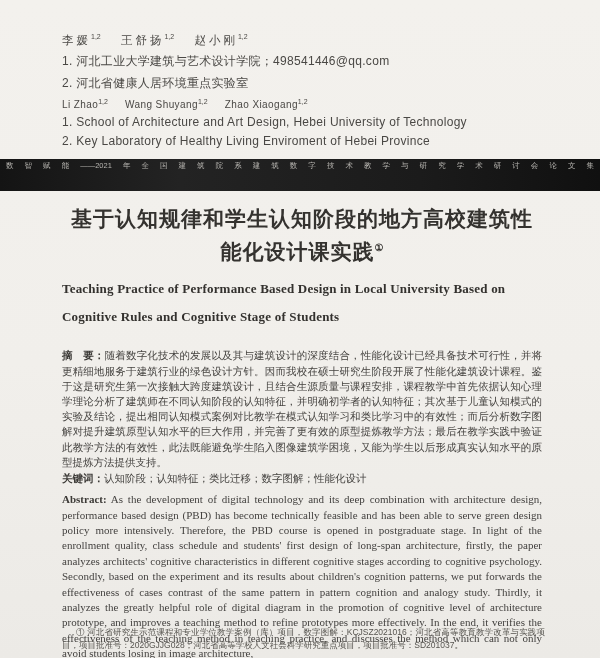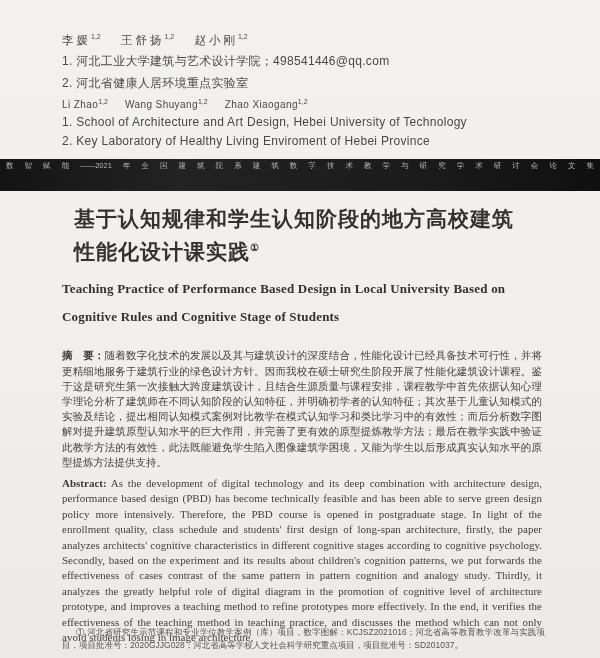--- a/index.html
+++ b/index.html
@@ -18,22 +18,22 @@
   sup.s { font-size:7px; vertical-align:super; letter-spacing:0; }
   .aff { font-size:12px; color:#4a4845; margin-top:5px; letter-spacing:0.3px; }
   .band {
     margin-top:11px; height:32px; width:600px;
     background:linear-gradient(90deg,#141414 0%,#232323 30%,#1b1b1b 70%,#101010 100%);
     color:#b7b5b0; font-size:7.5px; line-height:14px;
     padding:0 6px; overflow:hidden; white-space:nowrap;
     text-align:justify; text-align-last:justify;
   }
   .title-cn {
-    margin:13px 12px 0; font-size:21px; font-weight:bold; color:#34322f;
-    line-height:29px; letter-spacing:1px;
+    margin:13px 0 0; font-size:21px; font-weight:bold; color:#34322f;
+    line-height:29px; letter-spacing:1px;text-align:center;
   }
   .title-cn sup.s { font-size:10px; }
   .title-en {
     font-family:"Liberation Serif", serif; font-size:13px; font-weight:bold;
     color:#33312e; line-height:28px; margin-top:9px; letter-spacing:0.2px;
   }
   .para { font-size:10.5px; line-height:15.2px; text-align:justify; color:#454340; }
   .para b { color:#3c3a37; }
   .abstract-cn { margin-top:17px; }
   .keywords { margin-top:1px; }
@@ -71,20 +71,21 @@
 
   <div class="band">数智赋能——2021年全国建筑院系建筑数字技术教学与研究学术研讨会论文集</div>
 
   <div class="inner">
     <h1 class="title-cn"><span>基于认知规律和学生认知阶段的地方高校建筑性能化设计课实践</span><sup class="s">①</sup></h1>
 
     <h2 class="title-en">Teaching Practice of Performance Based Design in Local University Based on Cognitive Rules and Cognitive Stage of Students</h2>
 
     <p class="para abstract-cn"><b>摘　要：</b><span>随着数字化技术的发展以及其与建筑设计的深度结合，性能化设计已经具备技术可行性，并将更精细地服务于建筑行业的绿色设计方针。因而我校在硕士研究生阶段开展了性能化建筑设计课程。鉴于这是研究生第一次接触大跨度建筑设计，且结合生源质量与课程安排，课程教学中首先依据认知心理学理论分析了建筑师在不同认知阶段的认知特征，并明确初学者的认知特征；其次基于儿童认知模式的实验及结论，提出相同认知模式案例对比教学在模式认知学习和类比学习中的有效性；而后分析数字图解对提升建筑原型认知水平的巨大作用，并完善了更有效的原型提炼教学方法；最后在教学实践中验证此教学方法的有效性，此法既能避免学生陷入图像建筑学困境，又能为学生以后形成真实认知水平的原型提炼方法提供支持。</span></p>
 
+    <p class="para keywords"><b>关键词：</b><span>认知阶段；认知特征；类比迁移；数字图解；性能化设计</span></p>
 
     <p class="para abstract-en"><b>Abstract:</b><span> As the development of digital technology and its deep combination with architecture design, performance based design (PBD) has become technically feasible and has been able to serve green design policy more intensively. Therefore, the PBD course is opened in postgraduate stage. In light of the enrollment quality, class schedule and students' first design of long-span architecture, firstly, the paper analyzes architects' cognitive characteristics in different cognitive stages according to cognitive psychology. Secondly, based on the experiment and its results about children's cognition patterns, we put forwards the effectiveness of cases contrast of the same pattern in pattern cognition and analogy study. Thirdly, it analyzes the greatly helpful role of digital diagram in the promotion of cognitive level of architecture prototype, and improves a teaching method to refine prototypes more effectively. In the end, it verifies the effectiveness of the teaching method in teaching practice, and discusses the method which can not only avoid students losing in image architecture,</span></p>
   </div>
 
   <div class="footnote">
     <span class="fn-text"><span>①</span><span> 河北省研究生示范课程和专业学位教学案例（库）项目，数字图解：KCJSZ2021016；河北省高等教育教学改革与实践项目，项目批准号：2020GJJG028；河北省高等学校人文社会科学研究重点项目，项目批准号：SD201037。</span></span>
   </div>
 
 </div>
 

